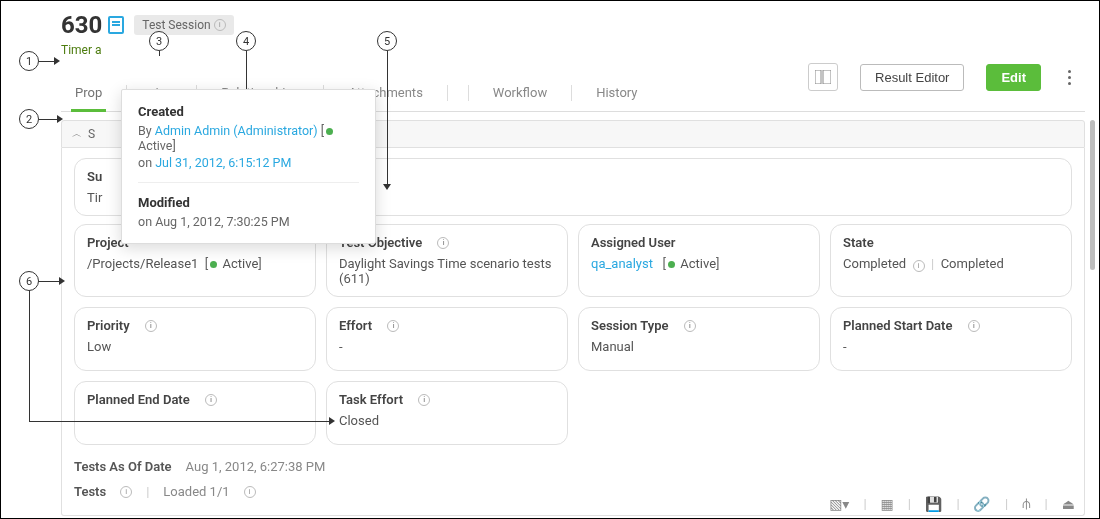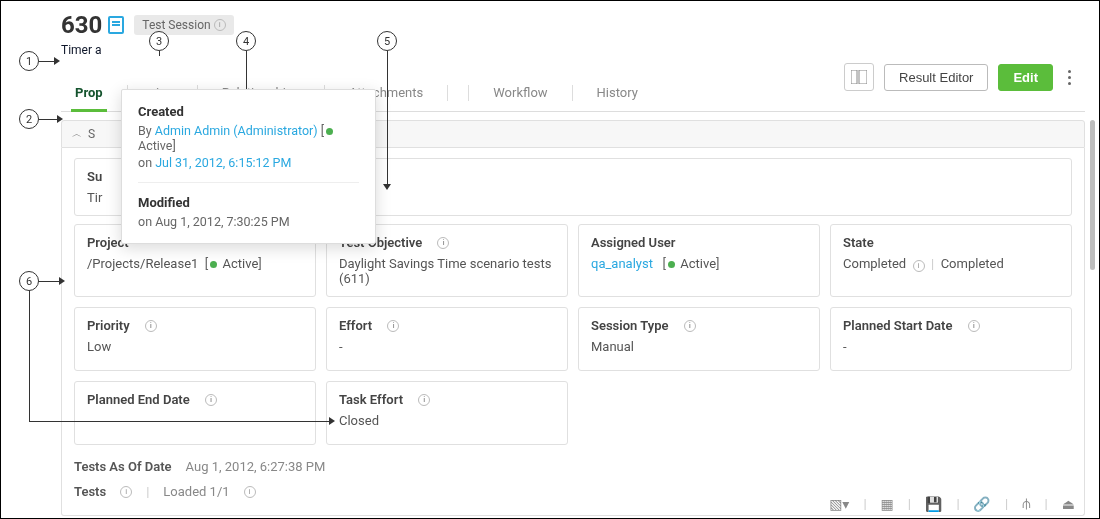--- a/index.html
+++ b/index.html
@@ -52,47 +52,47 @@
   }
   .hdr .doc-icon::before {
     content: ""; position: absolute; left: 2px; top: 3px;
     width: 8px; height: 2px; background: #2aa8e0;
     box-shadow: 0 3px 0 #2aa8e0;
   }
   .type-chip {
     background: #e9e9e9; color: #666; border-radius: 3px;
     padding: 3px 8px; font-size: 12px; display: inline-flex; align-items: center;
   }
-  .subtitle { color: #0f172a; margin-top: 4px; font-size: 12px; }
+  .subtitle { color: #4d7c0f; margin-top: 4px; font-size: 12px; }
 
   
   .topbar {
     position: absolute; right: 24px; top: 62px;
-    display: flex; align-items: center; gap: 10px;
+    display: flex; align-items: center; gap: 22px;
   }
   .sq-btn {
     width: 30px; height: 28px; border: 1px solid #ccc; border-radius: 3px;
     display: inline-flex; align-items: center; justify-content: center;
     background: #fff;
   }
   .btn {
     border: 1px solid #bbb; border-radius: 3px; background: #fff;
     padding: 5px 14px; font-size: 13px; color: #444;
   }
   .btn.green { background: #5bbd3b; color: #fff; border-color: #5bbd3b; font-weight: 600; }
   .kebab { display: flex; flex-direction: column; gap: 3px; width: 12px; align-items: center; }
   .kebab span { width: 3px; height: 3px; background: #666; border-radius: 50%; }
 
   
   .tabs {
     display: flex; gap: 0; border-bottom: 1px solid #ddd;
     margin-top: 18px; font-size: 13px; color: #888;
   }
   .tabs .tab { padding: 10px 14px; position: relative; }
-  .tabs .tab.active { color: #14532d; font-weight: 700; }
+  .tabs .tab.active { color: #737373; font-weight: 400; }
   .tabs .tab.active::after {
     content: ""; position: absolute; left: 10px; right: 10px; bottom: -1px;
     height: 3px; background: #5bbd3b;
   }
   .tabs .divider {
     width: 1px; background: #ddd; margin: 10px 10px; height: 16px; align-self: center;
   }
 
   
   .scrollwrap { position: relative; margin-top: 8px; }
@@ -110,21 +110,21 @@
   .sec-head .chev { font-size: 10px; }
 
   .panel {
     border: 1px solid #e0e0e0; border-top: none; padding: 10px 12px 16px;
     border-radius: 0 0 3px 3px;
   }
 
   
   .grid { display: grid; grid-template-columns: repeat(4, 1fr); gap: 10px; margin-top: 8px; }
   .card {
-    border: 1px solid #e0e0e0; border-radius: 3px; padding: 10px 12px;
+    border: 1px solid #e0e0e0; border-radius: 12px; padding: 10px 12px;
     min-height: 64px; background: #fff;
   }
   .card .lbl { font-weight: 600; color: #444; margin-bottom: 6px; display: flex; align-items: center; gap: 6px;}
   .card .val { color: #555; }
   .link { color: #2aa8e0; }
   .status-dot { width: 7px; height: 7px; border-radius: 50%; background: #4caf50; display: inline-block; margin: 0 2px; }
   .bracket { color: #666; }
 
   .info-ico {
     width: 12px; height: 12px; border: 1px solid #bbb; border-radius: 50%;

